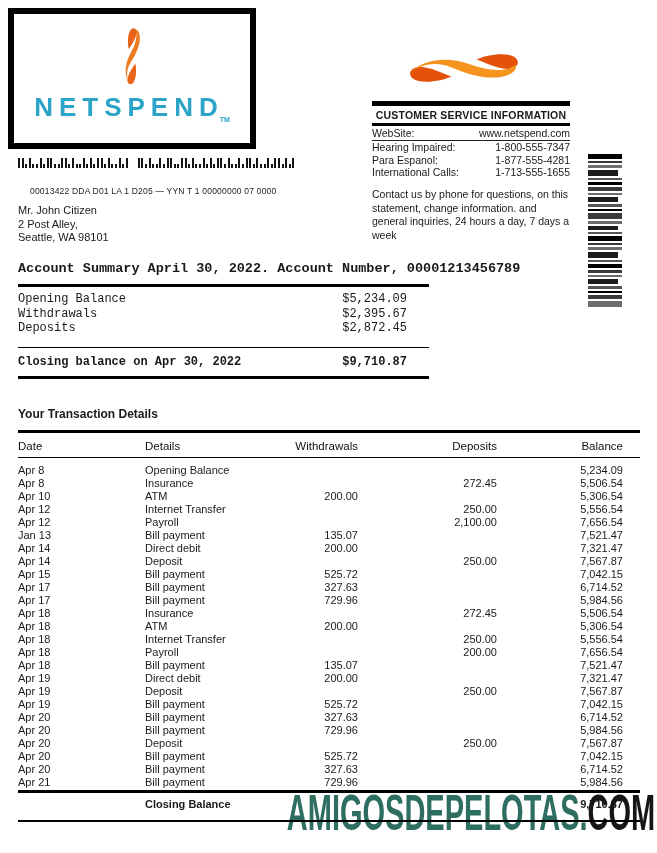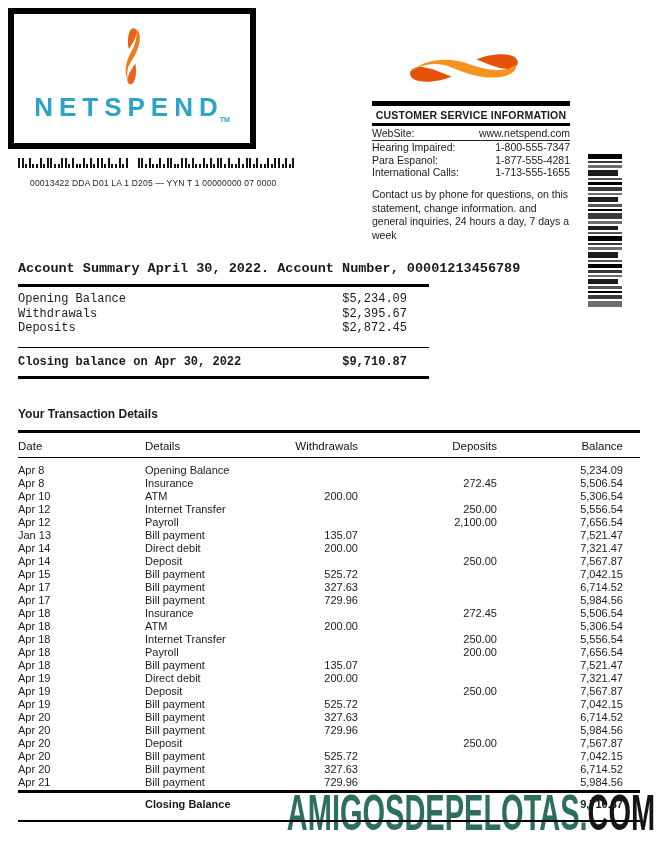--- a/index.html
+++ b/index.html
@@ -11,21 +11,21 @@
   .logo-icon{margin-top:10px;}
   .brand-line{margin-top:2px;font-size:26px;font-weight:bold;letter-spacing:6px;color:#2CA4C8;white-space:nowrap;}
   .brand-tm{font-size:7px;letter-spacing:0;vertical-align:-6px;margin-left:-4px;}
 
   
   .mail{position:absolute;left:18px;top:157px;}
   .postnet{display:flex;gap:10px;align-items:flex-end;height:11px;}
   .pn-group{display:flex;align-items:flex-end;gap:1.6px;}
   .pn-bar{width:2px;background:#151515;}
   .pn-tall{height:10px;} .pn-short{height:4px;}
-  .code-line{font-size:8.5px;margin-top:10px;margin-left:12px;letter-spacing:0.2px;color:#222;}
+  .code-line{font-size:8.5px;margin-top:18px;margin-left:12px;letter-spacing:0.2px;color:#222;}
   .recipient{margin-top:8px;font-size:11px;line-height:13.5px;}
 
   
   .swoosh{position:absolute;left:406px;top:44px;width:116px;height:48px;}
   .cs-box{position:absolute;left:372px;top:101px;width:198px;}
   .cs-topbar{height:5px;background:#000;}
   .cs-title{font-size:10.5px;font-weight:bold;text-align:center;padding:3px 0 2px;letter-spacing:0.2px;}
   .cs-midbar{height:3px;background:#000;}
   .cs-rows{margin-top:1px;}
   .cs-row{display:flex;justify-content:space-between;font-size:10.5px;line-height:12.8px;}
@@ -157,20 +157,25 @@
           <span class="pn-bar pn-short"></span>
           <span class="pn-bar pn-tall"></span>
           <span class="pn-bar pn-tall"></span>
           <span class="pn-bar pn-short"></span>
           <span class="pn-bar pn-tall"></span>
           <span class="pn-bar pn-short"></span>
           <span class="pn-bar pn-tall"></span>
         </span>
     </div>
     <div class="code-line">00013422 DDA D01 LA 1 D205 — YYN T 1 00000000 07 0000</div>
+    <div class="recipient" id="recipient">
+        <div>Mr. John Citizen</div>
+        <div>2 Post Alley,</div>
+        <div>Seattle, WA 98101</div>
+      </div>
   </div>
 
   <div class="swoosh">
     <svg width="116" height="48" viewBox="0 0 220 84">
       <path fill="#E4520A" d="M13 62 C 0 50 13 37 36 41 C 55 44 70 52 86 58 C 69 67 27 73 13 62 Z"></path>
       <path fill="#E4520A" d="M207 22 C 220 34 207 47 184 43 C 165 40 150 32 134 26 C 151 17 193 11 207 22 Z"></path>
       <path fill="#F6921E" d="M10 50 C 32 26 78 20 118 34 C 152 46 186 52 208 36 C 212 46 198 58 172 60 C 140 62 108 50 84 40 C 58 30 30 34 10 50 Z"></path>
     </svg>
   </div>
 

